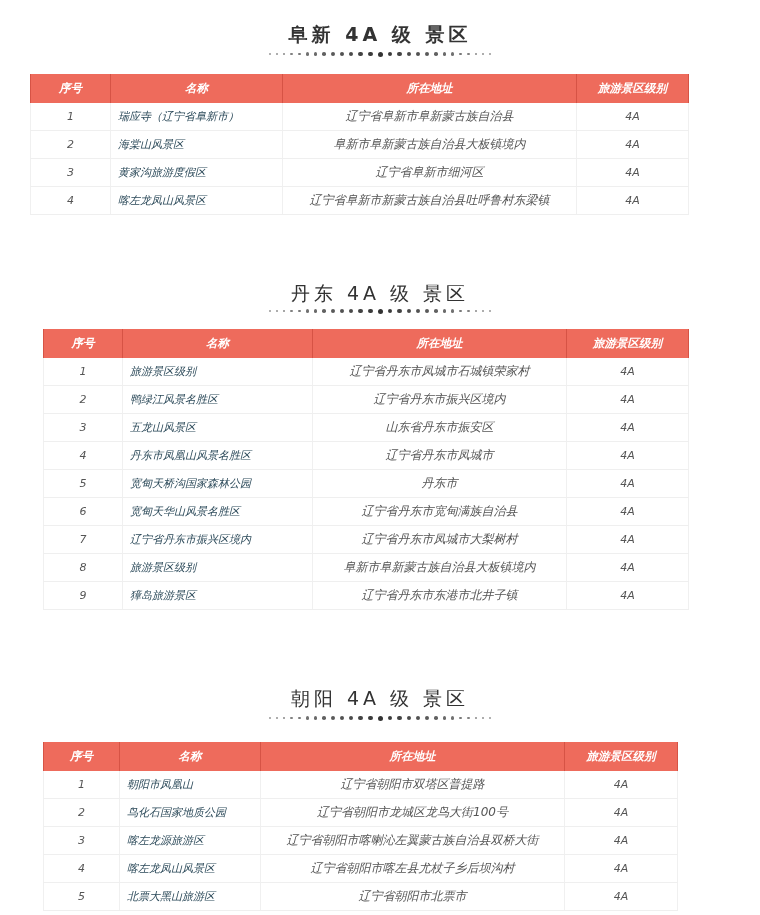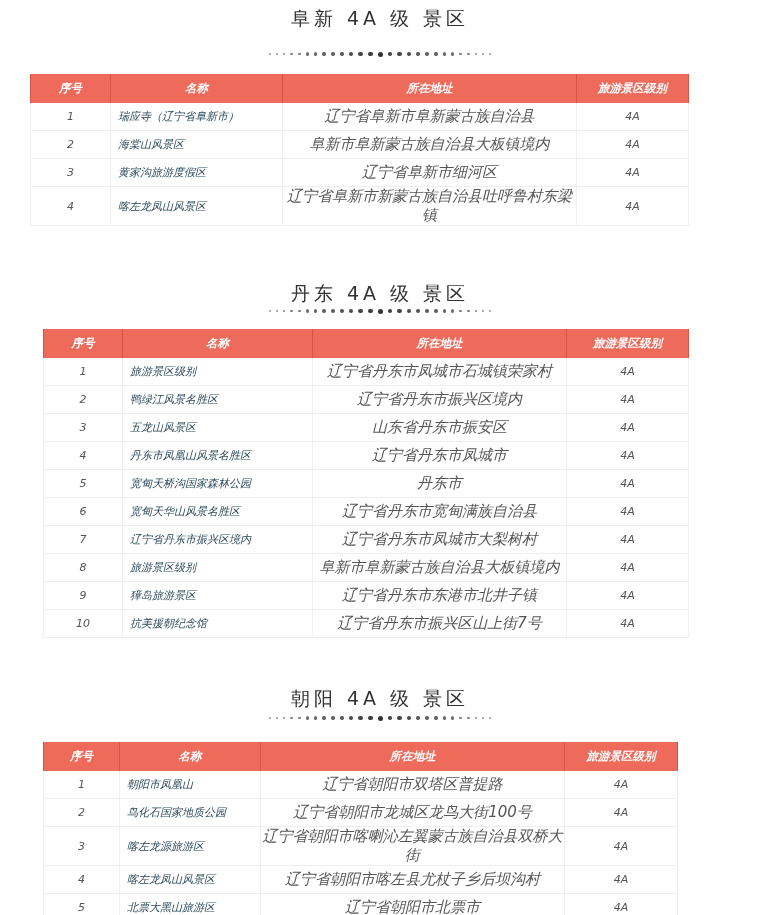--- a/index.html
+++ b/index.html
@@ -7,26 +7,26 @@
            font-family: "DejaVu Sans", "Liberation Sans", sans-serif; color: #444; }
     .section-title { position: absolute; left: 0; width: 760px; text-align: center;
            font-size: 19px; letter-spacing: 4px; color: #333; font-weight: normal; }
     .dots { position: absolute; left: 0; width: 760px; display: flex; justify-content: center; gap: 5px; align-items: center; height: 8px; }
     .dots span { display: block; border-radius: 50%; background: #333; }
     table { position: absolute; border-collapse: collapse; table-layout: fixed; font-size: 11px; font-style: italic; }
     th { background: #ee6b5c; color: #fff; font-weight: bold; height: 29px; font-size: 11.5px;
          border-left: 1px solid #d65345; border-right: 1px solid #d65345; text-align: center; padding: 0; }
     td { height: 27px; padding: 0; border-bottom: 1px solid #efefef; border-left: 1px solid #f0f0f0; border-right: 1px solid #f0f0f0; text-align: center; color: #555; }
     td.name { text-align: left; padding-left: 7px; color: #2c4a5a; }
-    td.addr { font-size: 15px; color: #555; }
+    td.addr { font-size: 12px; color: #555; }
   </style>
 </head>
 <body>
 
-<div class="section-title" style="top:6px;">阜新 4A 级 景区</div>
+<div class="section-title" style="top:22px;font-weight:bold;">阜新 4A 级 景区</div>
 <div class="dots" style="top:50px;">
     <span style="width: 2px; height: 2px; opacity: 0.5;"></span>
     <span style="width: 2.23077px; height: 2.23077px; opacity: 0.538462;"></span>
     <span style="width: 2.46154px; height: 2.46154px; opacity: 0.576923;"></span>
     <span style="width: 2.69231px; height: 2.69231px; opacity: 0.615385;"></span>
     <span style="width: 2.92308px; height: 2.92308px; opacity: 0.653846;"></span>
     <span style="width: 3.15385px; height: 3.15385px; opacity: 0.692308;"></span>
     <span style="width: 3.38462px; height: 3.38462px; opacity: 0.730769;"></span>
     <span style="width: 3.61538px; height: 3.61538px; opacity: 0.769231;"></span>
     <span style="width: 3.84615px; height: 3.84615px; opacity: 0.807692;"></span>
@@ -185,26 +185,20 @@
         <td class="name">旅游景区级别</td>
         <td class="addr">阜新市阜新蒙古族自治县大板镇境内</td>
         <td>4A</td>
       </tr>
       <tr>
         <td>9</td>
         <td class="name">獐岛旅游景区</td>
         <td class="addr">辽宁省丹东市东港市北井子镇</td>
         <td>4A</td>
       </tr>
-      <tr>
-        <td>10</td>
-        <td class="name">抗美援朝纪念馆</td>
-        <td class="addr">辽宁省丹东市振兴区山上街7号</td>
-        <td>4A</td>
-      </tr>
     </tbody>
 </table>
 
 <div class="section-title" style="top:686px;">朝阳 4A 级 景区</div>
 <div class="dots" style="top:714px;">
     <span style="width: 2px; height: 2px; opacity: 0.5;"></span>
     <span style="width: 2.23077px; height: 2.23077px; opacity: 0.538462;"></span>
     <span style="width: 2.46154px; height: 2.46154px; opacity: 0.576923;"></span>
     <span style="width: 2.69231px; height: 2.69231px; opacity: 0.615385;"></span>
     <span style="width: 2.92308px; height: 2.92308px; opacity: 0.653846;"></span>

